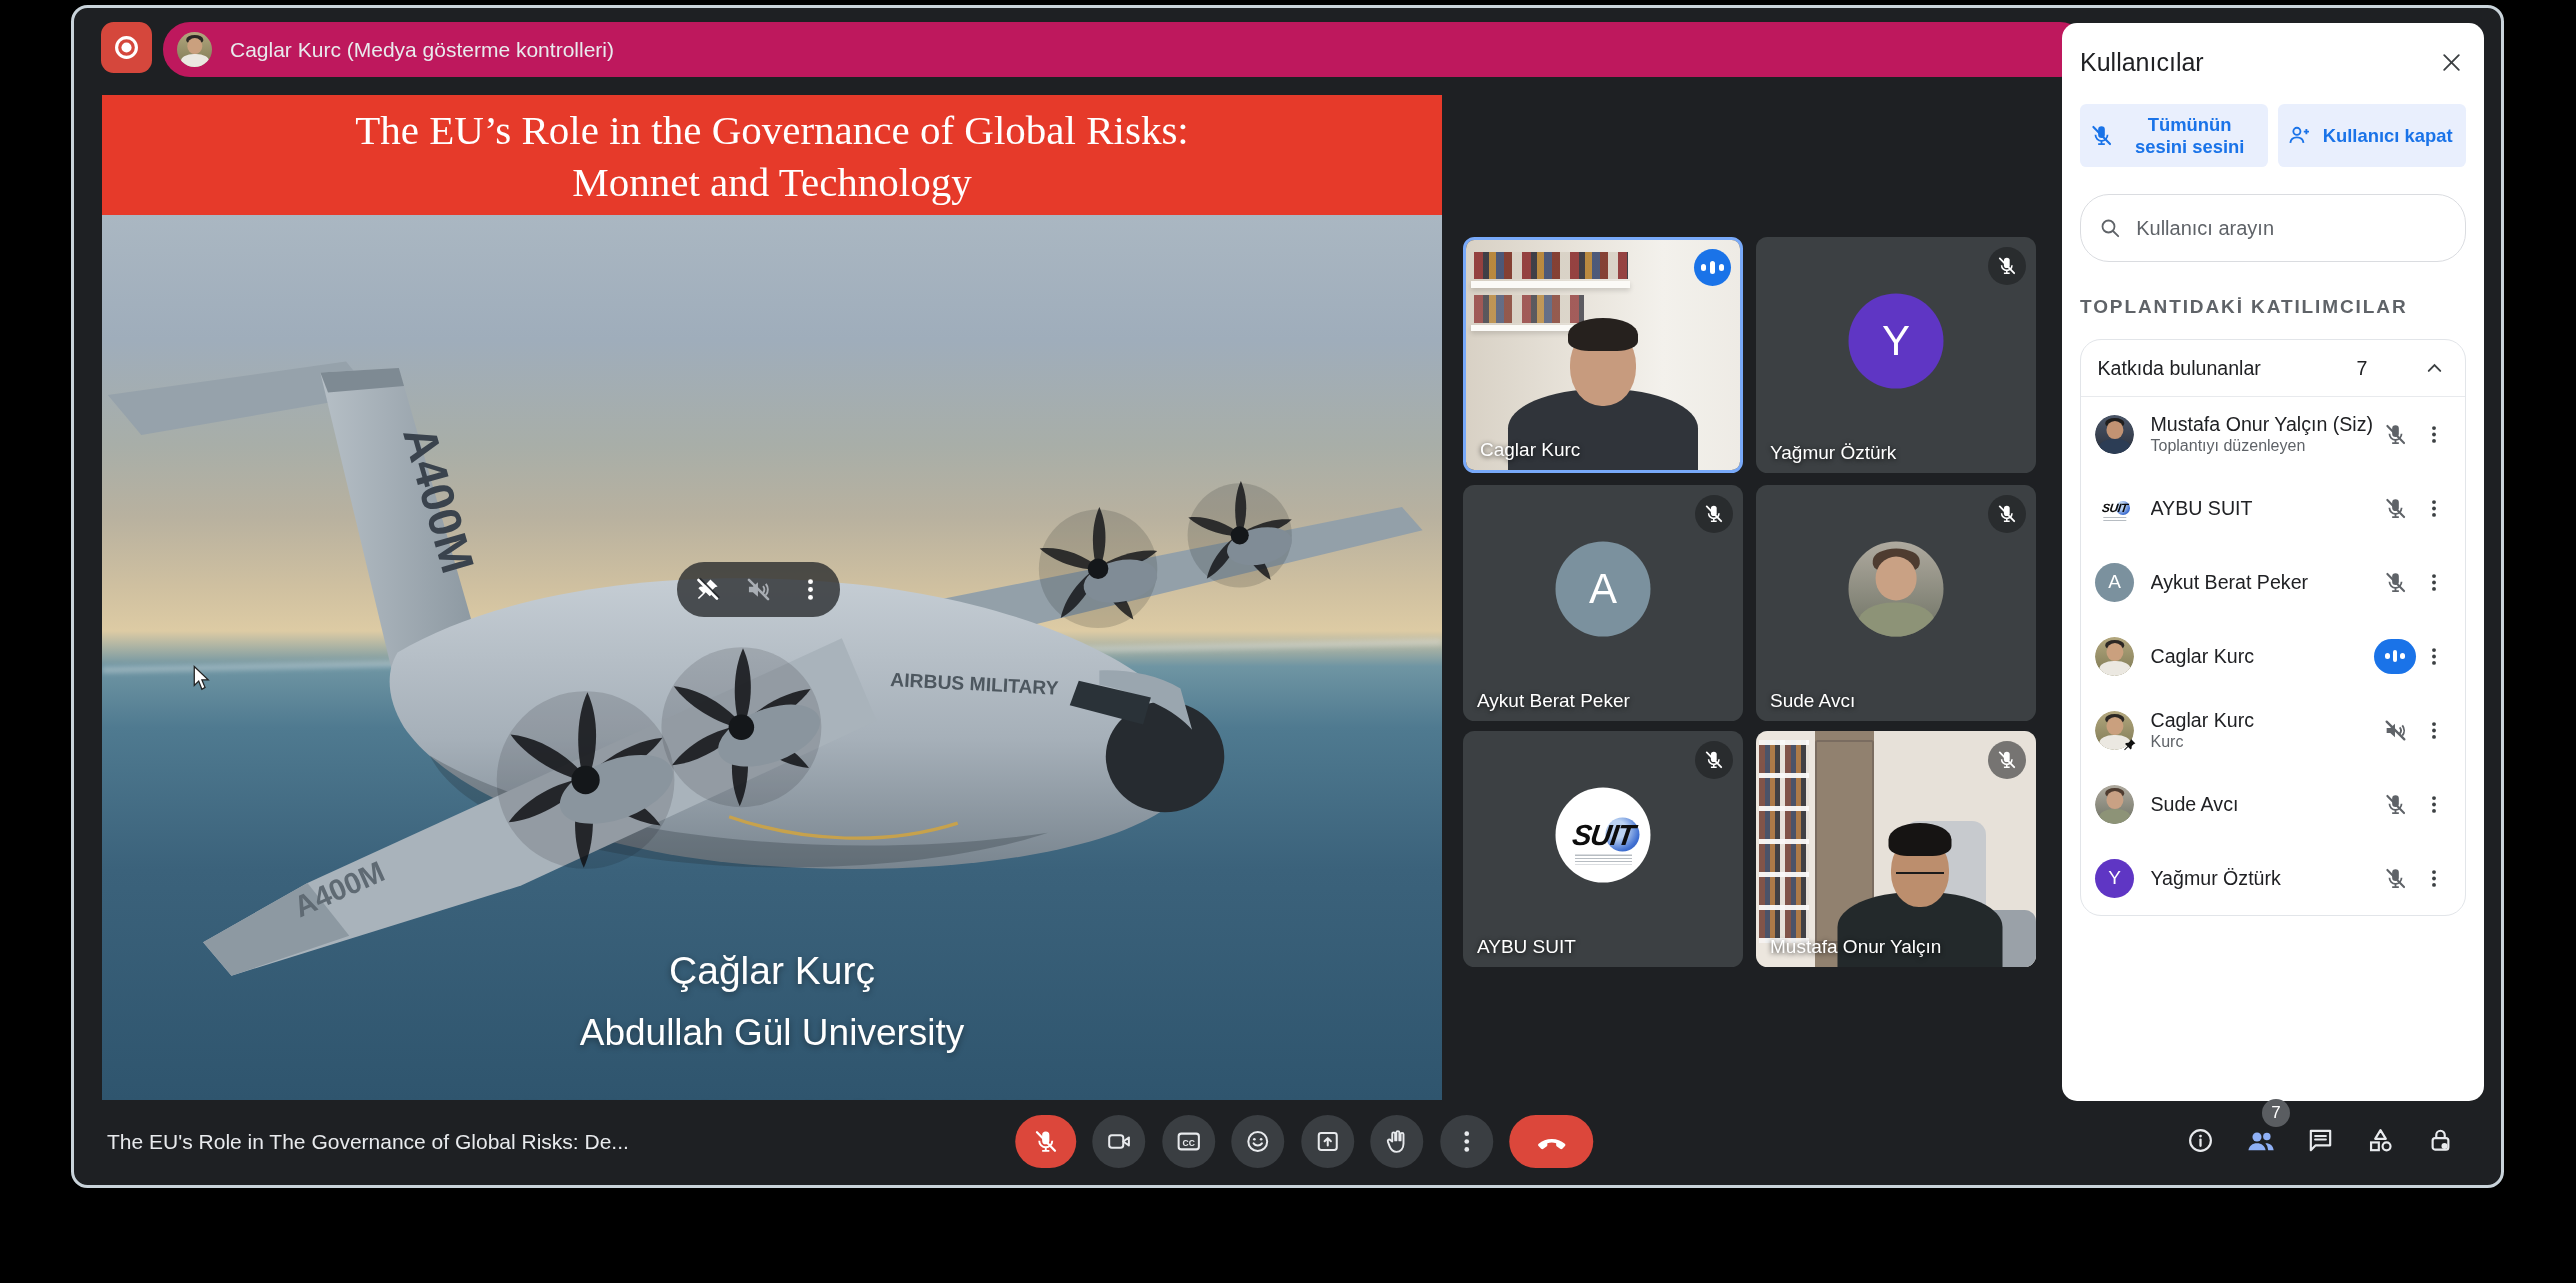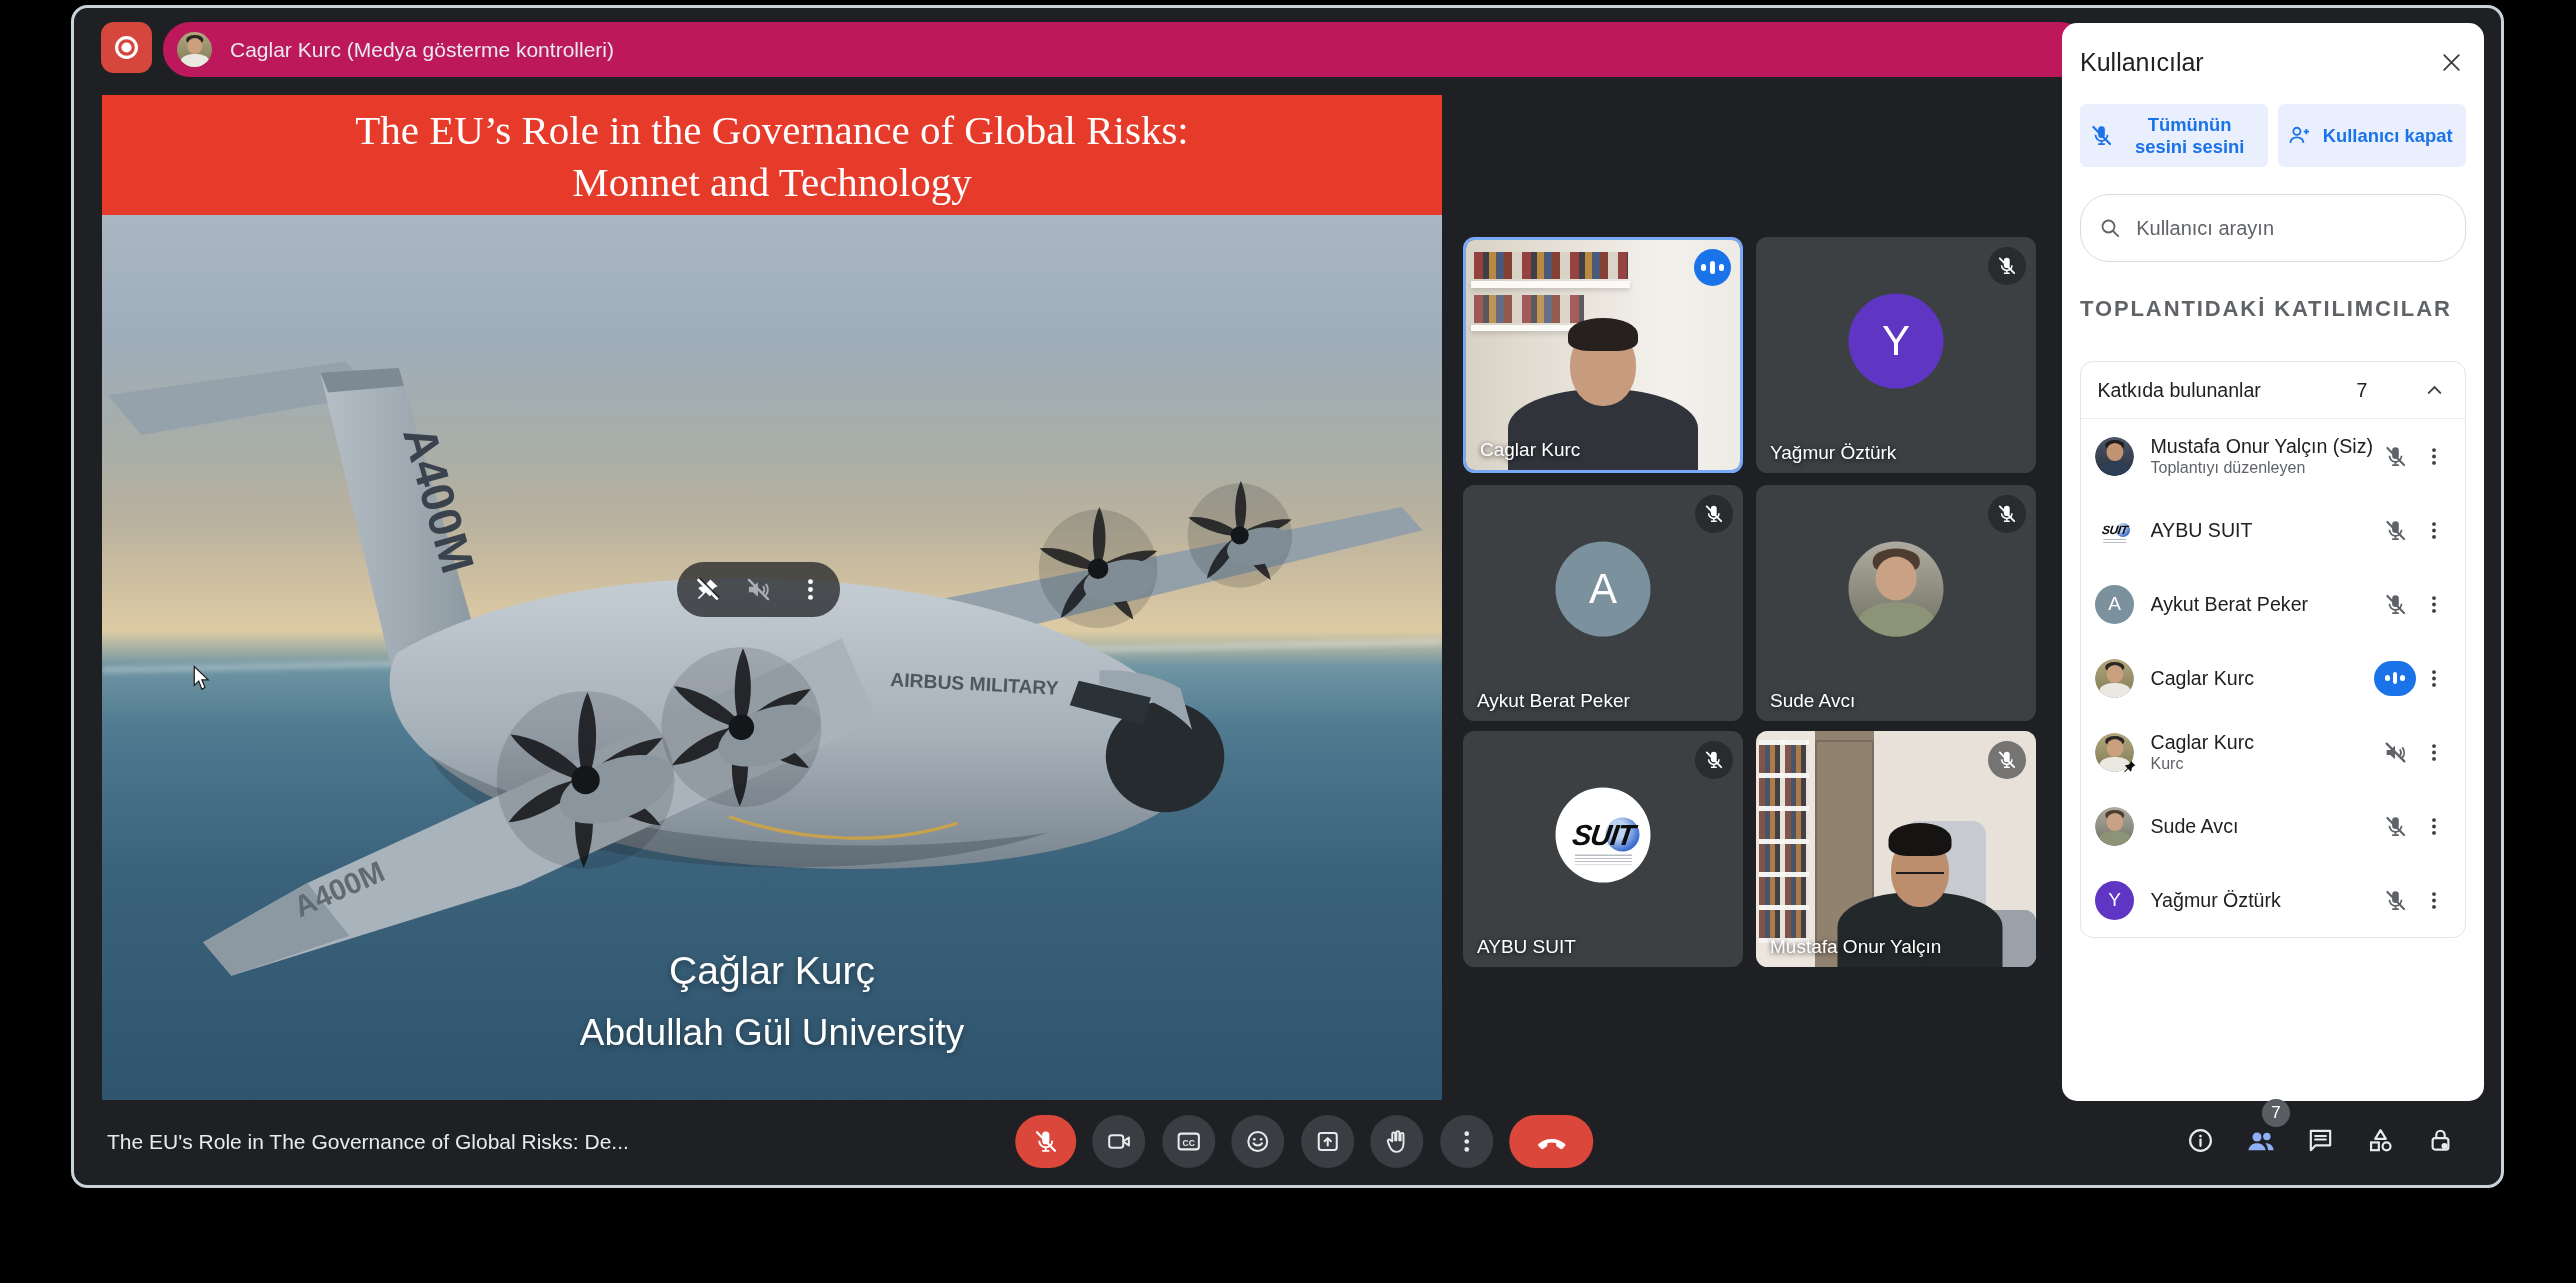--- a/index.html
+++ b/index.html
@@ -113,22 +113,22 @@
   .ptitle{font-size:25px}
   .pclose{width:30px;height:30px;display:flex;align-items:center;justify-content:center;color:#3c4043;cursor:pointer}
   .pbtns{display:flex;gap:10px;margin-top:27px}
   .pbtn{flex:1;min-height:63px;border-radius:6.3px;background:#e9effd;color:#1a73e8;font-weight:700;font-size:18.4px;
     line-height:22px;display:flex;align-items:center;gap:6.3px;padding:5px 9px;text-align:center;border:none;cursor:pointer}
   .pbtn .lbl{flex:1}
   .psearch{margin-top:27px;height:68px;border:1.3px solid #dadce0;border-radius:29px;display:flex;align-items:center;
     gap:12.7px;padding:0 16.5px}
   .psearch input{border:none;outline:none;flex:1;font-size:20px;color:#202124;font-family:inherit;background:transparent}
   .psearch input::placeholder{color:#5f6368}
-  .psection{margin-top:34px;font-size:22px;letter-spacing:1.9px;color:#5f6368;font-weight:700}
-  .pcard{margin-top:39px;border:1.3px solid #e2e5e9;border-radius:13px;overflow:hidden}
+  .psection{margin-top:34px;font-size:19px;letter-spacing:1.9px;color:#5f6368;font-weight:700}
+  .pcard{margin-top:21px;border:1.3px solid #e2e5e9;border-radius:21px;overflow:hidden}
   .pcardhead{display:flex;align-items:center;height:56px;padding:0 16.5px;font-size:19.6px;color:#202124}
   .pcount{margin-left:auto;margin-right:53px}
   .pchev{width:28px;height:28px;display:flex;align-items:center;justify-content:center;color:#3c4043;cursor:pointer}
   .pdiv{border-top:1.3px solid #e8eaed}
   .prow{display:flex;align-items:center;height:74px;padding:0 14px}
   .pav{width:39px;height:39px;position:relative;flex:none}
   .pav .inner{position:absolute;inset:0;border-radius:50%;overflow:hidden}
   .pav .letter{position:absolute;inset:0;border-radius:50%;display:flex;align-items:center;justify-content:center;
     color:#fff;font-size:19px}
   .pav .pinbadge{position:absolute;right:-3.8px;bottom:-3.8px;color:#111;z-index:3}

